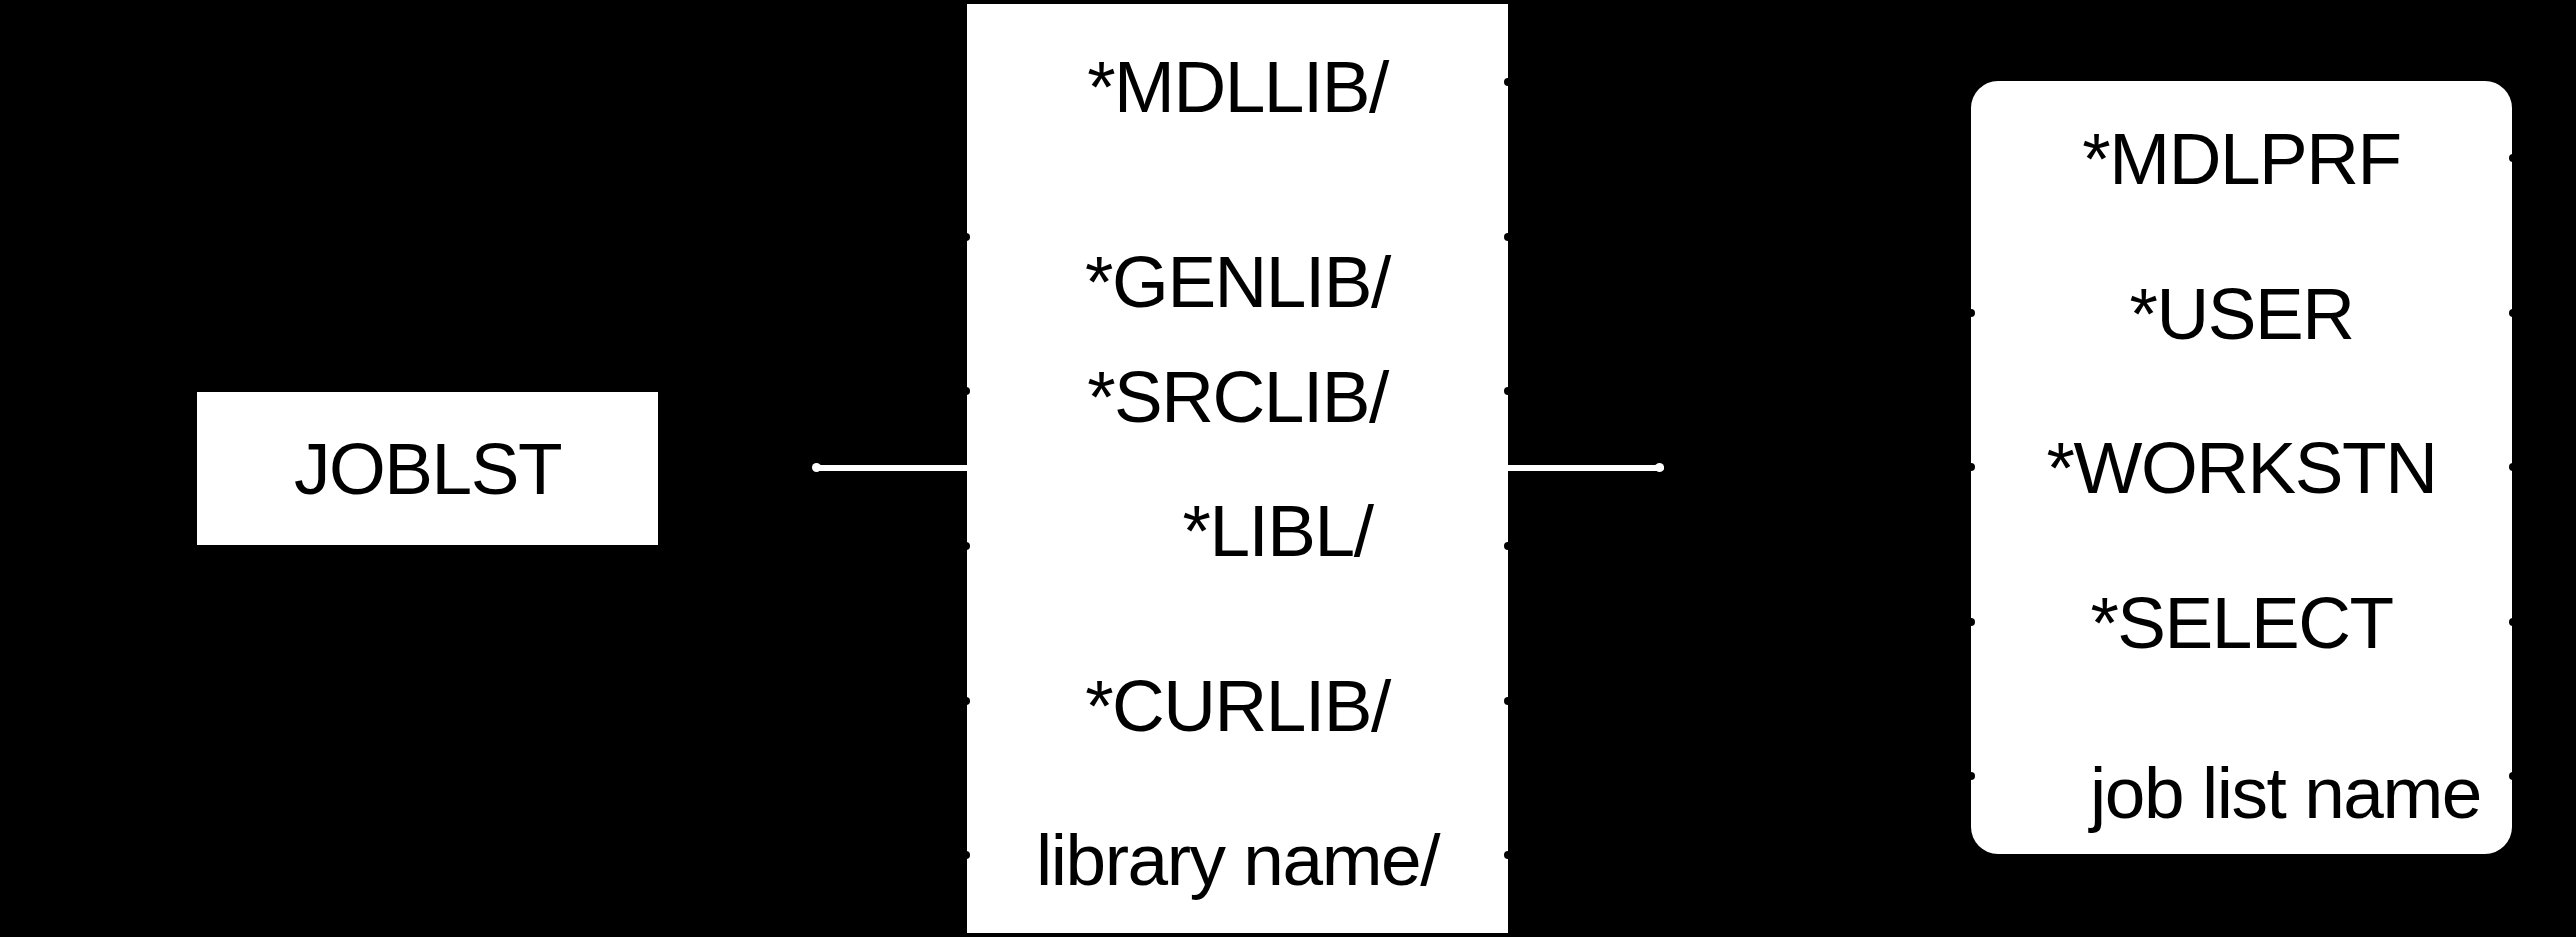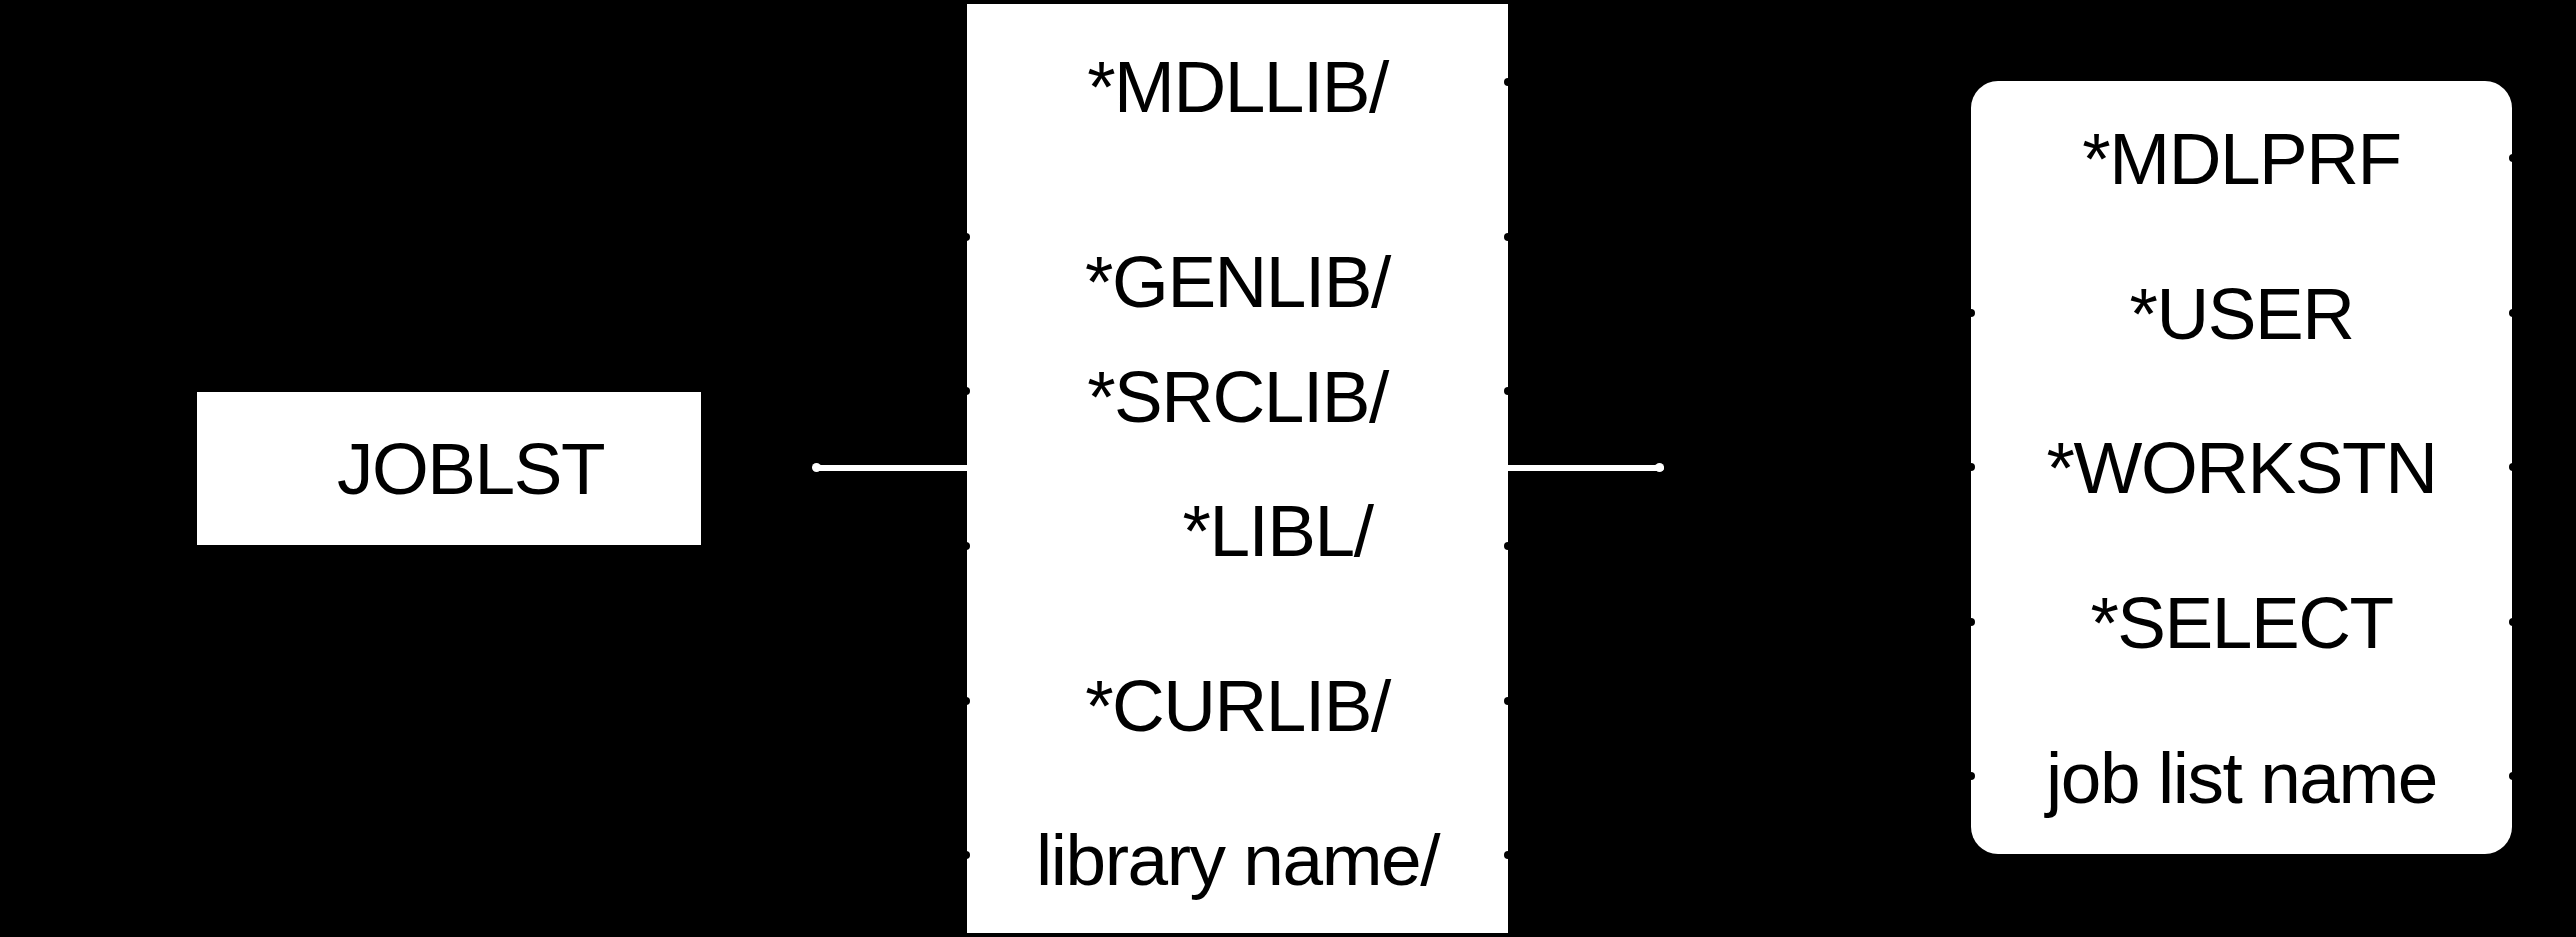--- a/index.html
+++ b/index.html
@@ -15,42 +15,42 @@
     overflow: hidden;
     font-family: "Liberation Sans", sans-serif;
     color: #000000;
   }
   .box {
     position: absolute;
     background: #ffffff;
   }
   #joblst-box {
     left: 197px; top: 392px; width: 461px; height: 153px;
-    display: flex; align-items: center; justify-content: center; padding-left: 43px;
+    display: flex; align-items: center; justify-content: center;
   }
   #library-box  { left: 967px; top: 3.6px;   width: 541px; height: 929px; }
   #joblist-box  { left: 1971px; top: 81px; width: 541px; height: 773px; border-radius: 27px; }
   .label {
     font-size: 73px;
     letter-spacing: -0.02em;
     line-height: 1;
     white-space: nowrap;
   }
   .row {
     position: absolute;
     left: 0; width: 100%;
     text-align: center;
     transform: translateY(-50%);
   }
   
   .m-r0 { top: 82px; }  .m-r1 { top: 237px; margin-top: 40px; }  .m-r2 { top: 392px; }
   .m-r3 { top: 526px; padding-left: 40px; } .m-r4 { top: 701px; } .m-r5 { top: 855px; }
   
   .j-r0 { top: 77px; }  .j-r1 { top: 232px; }  .j-r2 { top: 386px; }
-  .j-r3 { top: 541px; } .j-r4 { top: 696px; }
+  .j-r3 { top: 541px; } .j-r4 { top: 711px; padding-left: 44px; }
   .hline {
     position: absolute;
     top: 465px; height: 5.7px;
     background: #ffffff;
   }
   #main-line-left  { left: 813px; width: 154px; border-radius: 3.1px 0 0 3.1px; }
   #main-line-right { left: 1508px; width: 156px; border-radius: 0 3.1px 3.1px 0; }
   .cap {
     position: absolute;
     width: 9.3px; height: 9.3px;

